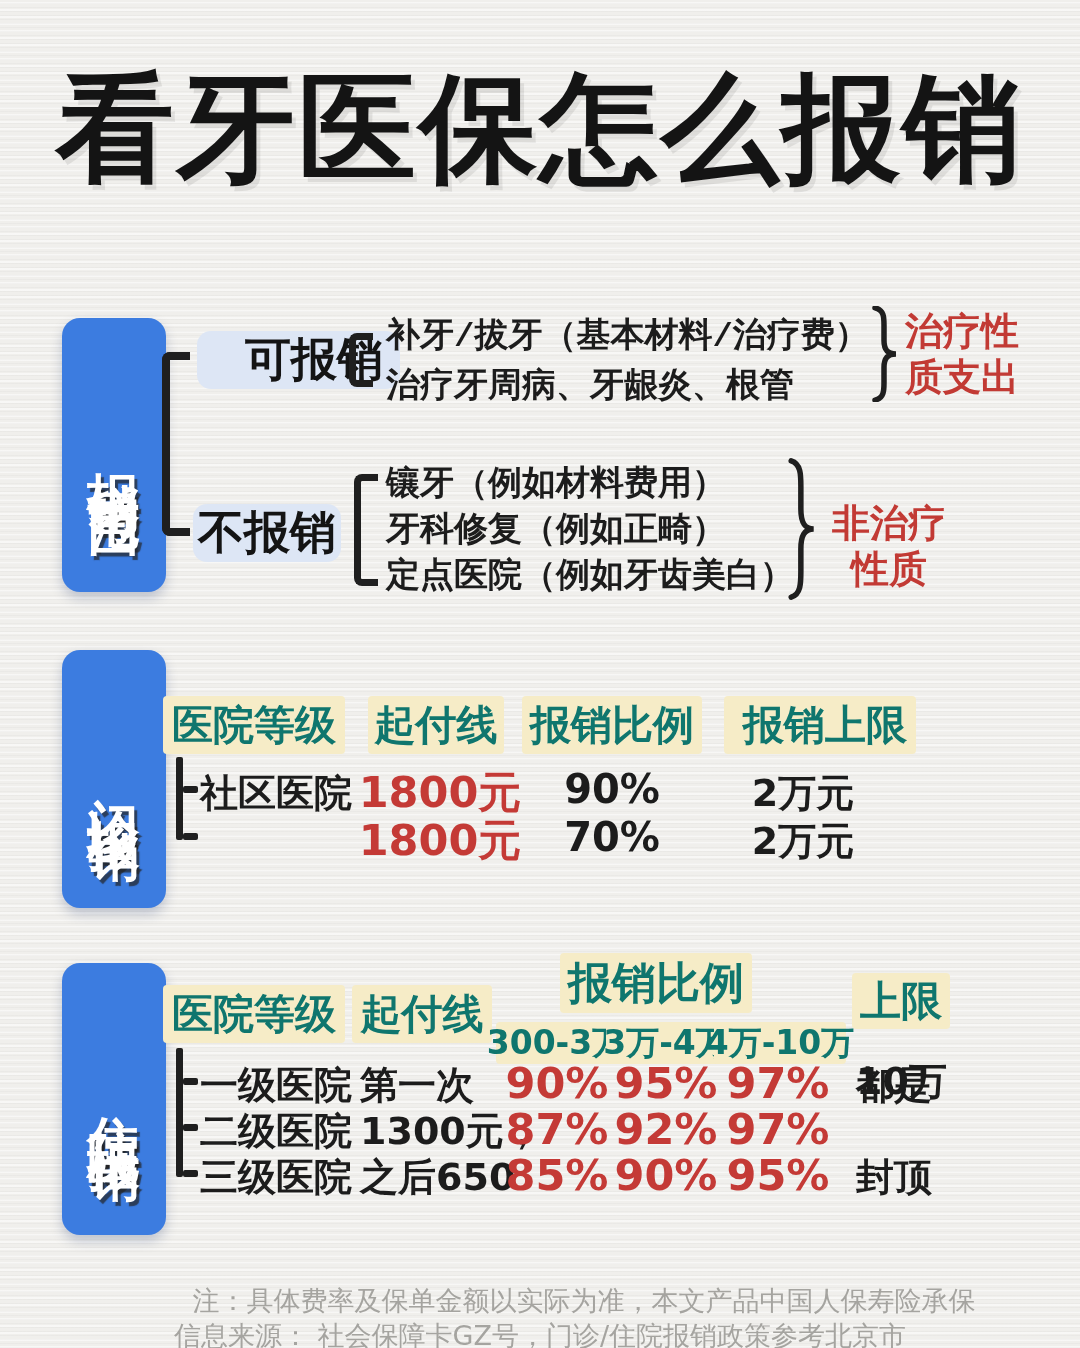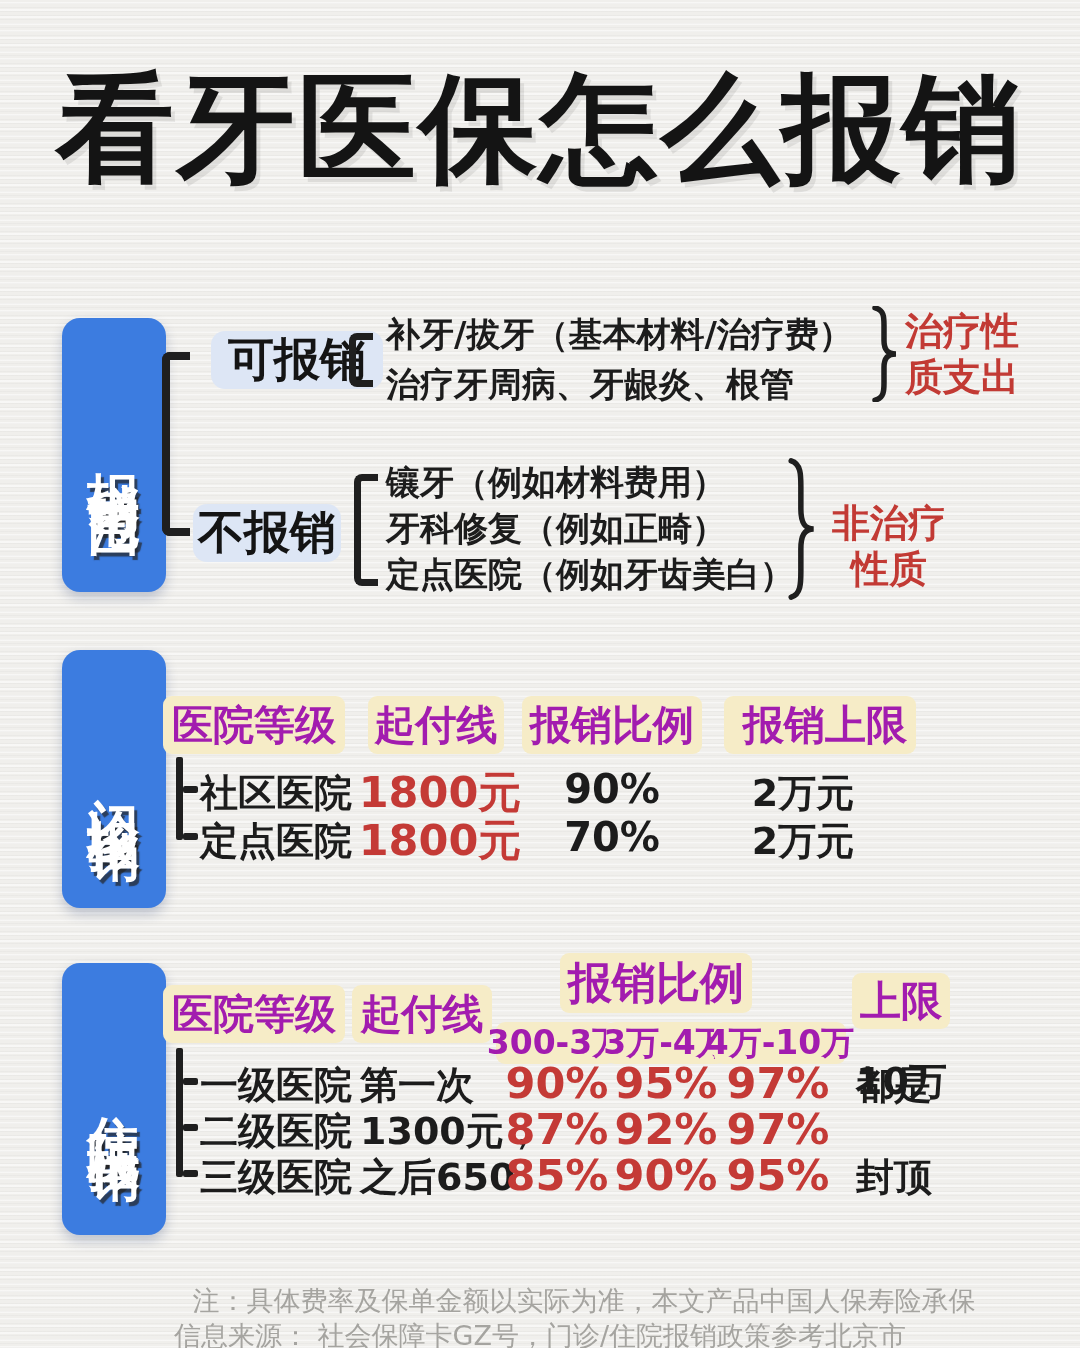--- a/index.html
+++ b/index.html
@@ -37,23 +37,23 @@
     display:flex; align-items:center; justify-content:center;
     font-size:46px; font-weight:800; color:#141414; white-space:nowrap;
   }
   .item { position:absolute; font-size:34px; font-weight:700; color:#1c1c1c; white-space:nowrap; }
   .brace { position:absolute; }
   .red-tag {
     position:absolute; color:#c23a34; font-weight:800; font-size:38px;
     line-height:46px; text-align:center; white-space:nowrap;
   }
   .hl {
-    position:absolute; background:#f6ecc7; border-radius:9px;
+    position:absolute; background:#f6ecc7; border-radius:4px;
     display:flex; align-items:center; justify-content:center;
-    font-weight:900; font-size:41px; color:#a21caf; white-space:nowrap;
+    font-weight:900; font-size:41px; color:#0f766e; white-space:nowrap;
   }
   .hl.small { font-size:33px; font-weight:900; }
   .cell { position:absolute; font-size:38px; color:#1c1c1c; white-space:nowrap; font-weight:600; }
   .cell.center { transform:translateX(-50%); }
   .cell.red { color:#c43a36; font-weight:800; font-size:43px; }
   .cell.pct { font-size:40px; }
   .vbar, .hstub { position:absolute; background:#1f1f1f; border-radius:2px; }
   .footer-note {
     position:absolute; left:0; width:100%; text-align:center;
     color:#a5a4a0; font-size:27px; white-space:nowrap;
@@ -65,23 +65,23 @@
 <div class="page">
 
   <div class="title">看牙医保怎么报销</div>
 
   <div class="badge" style="left:62px; top:318px; width:104px; height:274px;">
     <span class="vtext">报销范围</span>
   </div>
 
   <div class="bracket" style="left:162px; top:352px; width:28px; height:184px;"></div>
 
-  <div class="chip" style="left:211px; top:331px; width:172px; height:58px;">可报销</div>
+  <div class="chip" style="left:197px; top:331px; width:172px; height:58px;padding-left:31px;">可报销</div>
   <div class="bracket thin" style="left:349px; top:333px; width:24px; height:54px;"></div>
-  <div class="item" style="left:386px; top:312px;">补牙/拔牙（基本材料/治疗费）</div>
+  <div class="item" style="left:386px; top:312px;font-family:Liberation Mono, monospace;">补牙/拔牙（基本材料/治疗费）</div>
   <div class="item" style="left:386px; top:362px;">治疗牙周病、牙龈炎、根管</div>
   <div class="brace" style="left:872px; top:306px;">
     <svg width="28" height="96" viewBox="0 0 28 100" preserveAspectRatio="none">
       <path d="M3,2 C12,4 12,12 12,20 L12,36 C12,45 15,50 24,50 C15,50 12,55 12,64 L12,80 C12,88 12,96 3,98" fill="none" stroke="#1f1f1f" stroke-width="5.5" stroke-linecap="round" vector-effect="non-scaling-stroke"></path>
     </svg>
   </div>
   <div class="red-tag" style="left:902px; top:308px; width:120px;">
     <div>治疗性</div>
     <div>质支出</div>
   </div>
@@ -112,21 +112,20 @@
 
   <div class="vbar" style="left:176px; top:757px; width:7px; height:83px;"></div>
   <div class="hstub" style="left:183px; top:786px; width:15px; height:7px;"></div>
   <div class="hstub" style="left:183px; top:833px; width:15px; height:7px;"></div>
 
   <div class="cell" style="left:200px; top:768px;">社区医院</div>
   <div class="cell red center" style="left:440px; top:764px;">1800元</div>
   <div class="cell pct center" style="left:612px; top:766px;">90%</div>
   <div class="cell center" style="left:803px; top:768px;">2万元</div>
 
-  <div class="cell" style="left:200px; top:816px;">定点医院</div>
   <div class="cell red center" style="left:440px; top:812px;">1800元</div>
   <div class="cell pct center" style="left:612px; top:814px;">70%</div>
   <div class="cell center" style="left:803px; top:816px;">2万元</div>
 
   <div class="badge" style="left:62px; top:963px; width:104px; height:272px;">
     <span class="vtext">住院报销</span>
   </div>
 
   <div class="hl" style="left:163px; top:985px; width:182px; height:58px;">医院等级</div>
   <div class="hl" style="left:352px; top:985px; width:140px; height:58px;">起付线</div>

